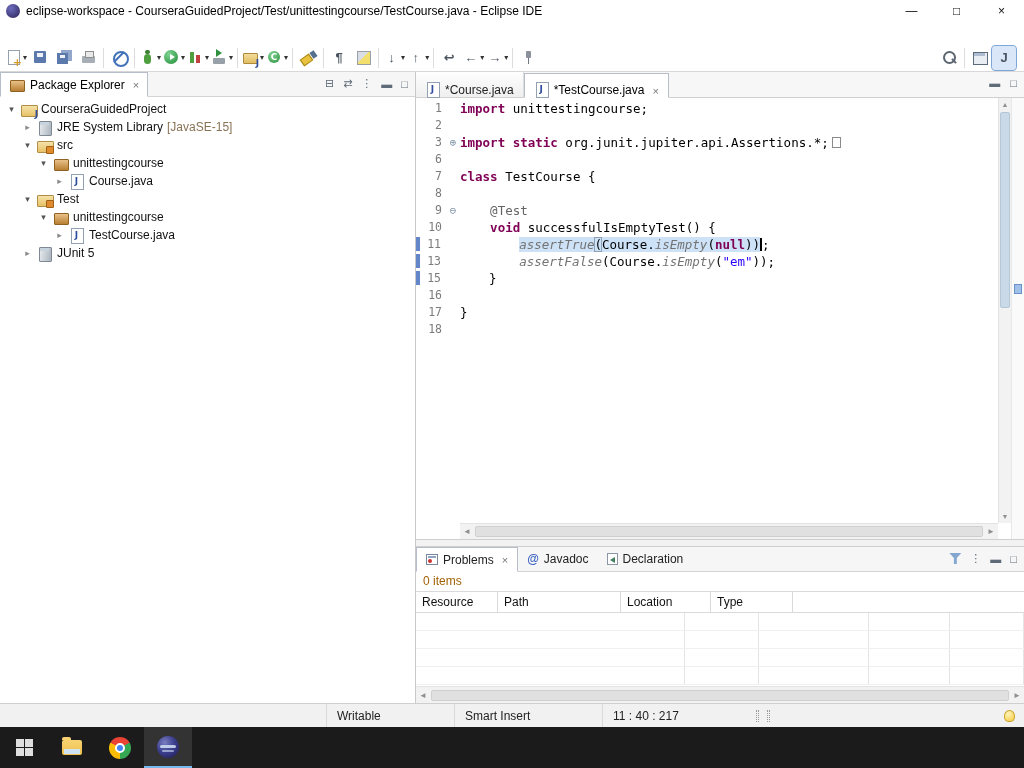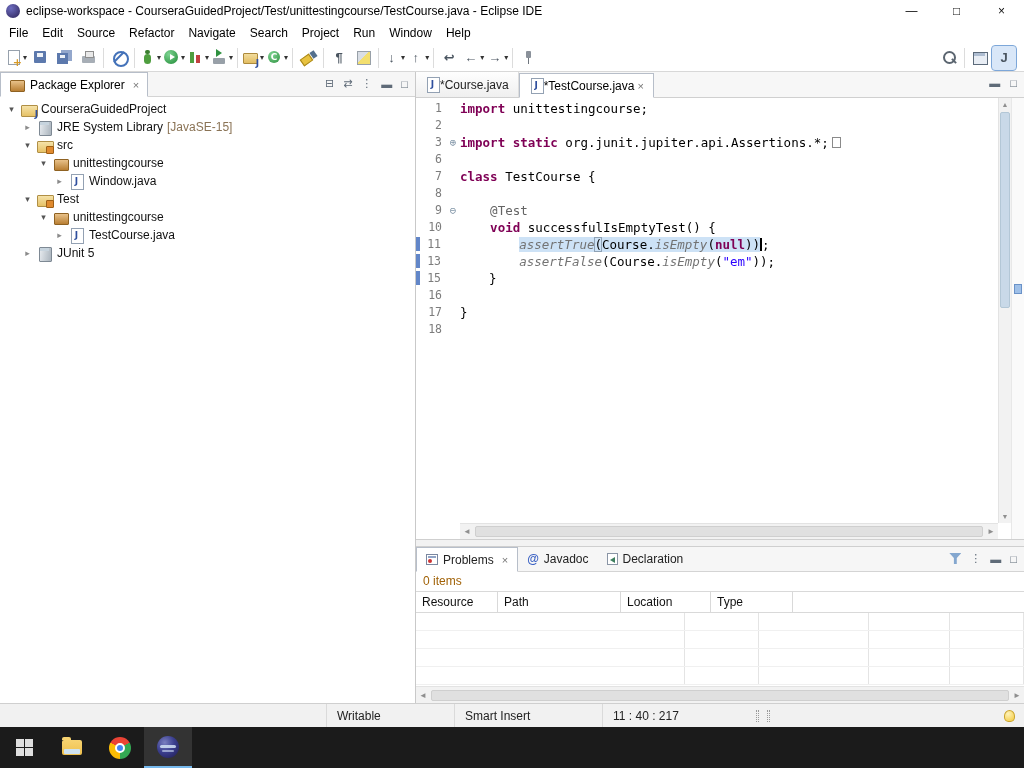--- a/index.html
+++ b/index.html
@@ -88,21 +88,21 @@
   .ti-package::before{content:"";position:absolute;left:1px;top:3px;width:13px;height:10px;background:linear-gradient(#e8c189,#b97f33);border:1px solid #8f6222;border-radius:1px}
   .jfile{width:15px;height:15px;position:relative;flex:none}
   .jfile::before,.ti-java-file::before{content:"";position:absolute;left:2px;top:0;width:11px;height:14px;background:#fff;border:1px solid #93a1b3}
   .jfile::after,.ti-java-file::after{content:"J";position:absolute;left:2px;top:1px;width:11px;text-align:center;color:#2f4f9e;font:bold 9px/12px "DejaVu Sans",sans-serif}
   .ti-java-file{width:16px;height:15px;position:relative;flex:none}
 
   
   .right-col{flex:1;display:flex;flex-direction:column}
   .editor{height:468px;flex:none;position:relative;background:#fff;border-bottom:1px solid #cfcfcf}
   .tab-row{height:26px;display:flex;align-items:flex-end;background:#f7f7f7;border-bottom:1px solid #d0d0d0;position:relative}
-  .etab{height:25px;display:flex;align-items:center;padding:0 9px;font-size:12px;color:#222;
+  .etab{height:25px;display:flex;align-items:flex-end;gap:5px;padding:0 9px;font-size:12px;color:#222;
         background:linear-gradient(#fefefe,#efefef);border-right:1px solid #ddd}
   .etab.active{background:#fff;border:1px solid #b7bec9;border-bottom:1px solid #fff;margin-bottom:-1px;color:#000}
   .editor-hdr-icons{position:absolute;right:7px;top:5px;display:flex;gap:10px;color:#5f6b78;font-size:11px}
 
   .code-area{position:absolute;top:26px;left:0;right:26px;bottom:16px;background:#fff;overflow:hidden;padding-top:2px}
   .code-line{display:flex;height:17px;line-height:17px;font-family:"DejaVu Sans Mono","Liberation Mono",monospace;font-size:12.5px}
   .chg{width:5px;flex:none}
   .chg.on{background:var(--change-indicator,#6286c8);height:14px;margin-top:1px;width:4px}
   .lnum{width:25px;flex:none;text-align:right;padding-right:4px;color:var(--line-number,#7c7c7c);font-size:11.5px}
   .fold{width:14px;flex:none;text-align:center;color:#8296a8;font-size:11px}
@@ -184,32 +184,20 @@
   <header class="titlebar">
     <span class="app-icon"></span>
     <span class="title-text">eclipse-workspace - CourseraGuidedProject/Test/unittestingcourse/TestCourse.java - Eclipse IDE</span>
     <div class="win-controls">
       <div class="win-btn">—</div>
       <div class="win-btn">□</div>
       <div class="win-btn">×</div>
     </div>
   </header>
 
-  <nav class="menubar">
-      <div class="menu-item">File</div>
-      <div class="menu-item">Edit</div>
-      <div class="menu-item">Source</div>
-      <div class="menu-item">Refactor</div>
-      <div class="menu-item">Navigate</div>
-      <div class="menu-item">Search</div>
-      <div class="menu-item">Project</div>
-      <div class="menu-item">Run</div>
-      <div class="menu-item">Window</div>
-      <div class="menu-item">Help</div>
-    </nav>
 
   <div class="toolbar">
     <div style="display:flex;align-items:center">
         <div class="tool-btn">
           <span class="tool-ic ic-new-wizard"></span>
           <span class="caret">▾</span>
         </div>
         <div class="tool-btn">
           <span class="tool-ic ic-save"></span>
         </div>
@@ -335,21 +323,21 @@
             <span class="tlabel">src</span>
           </div>
           <div class="tree-row" style="padding-left: 38px;">
             <span class="arrow">▾</span>
             <span class="ti ti-package"></span>
             <span class="tlabel">unittestingcourse</span>
           </div>
           <div class="tree-row" style="padding-left: 54px;">
             <span class="arrow col">▸</span>
             <span class="ti ti-java-file"></span>
-            <span class="tlabel">Window.java</span>
+            <span class="tlabel">Course.java</span>
           </div>
           <div class="tree-row" style="padding-left: 22px;">
             <span class="arrow">▾</span>
             <span class="ti ti-source-folder"></span>
             <span class="tlabel">Test</span>
           </div>
           <div class="tree-row" style="padding-left: 38px;">
             <span class="arrow">▾</span>
             <span class="ti ti-package"></span>
             <span class="tlabel">unittestingcourse</span>

